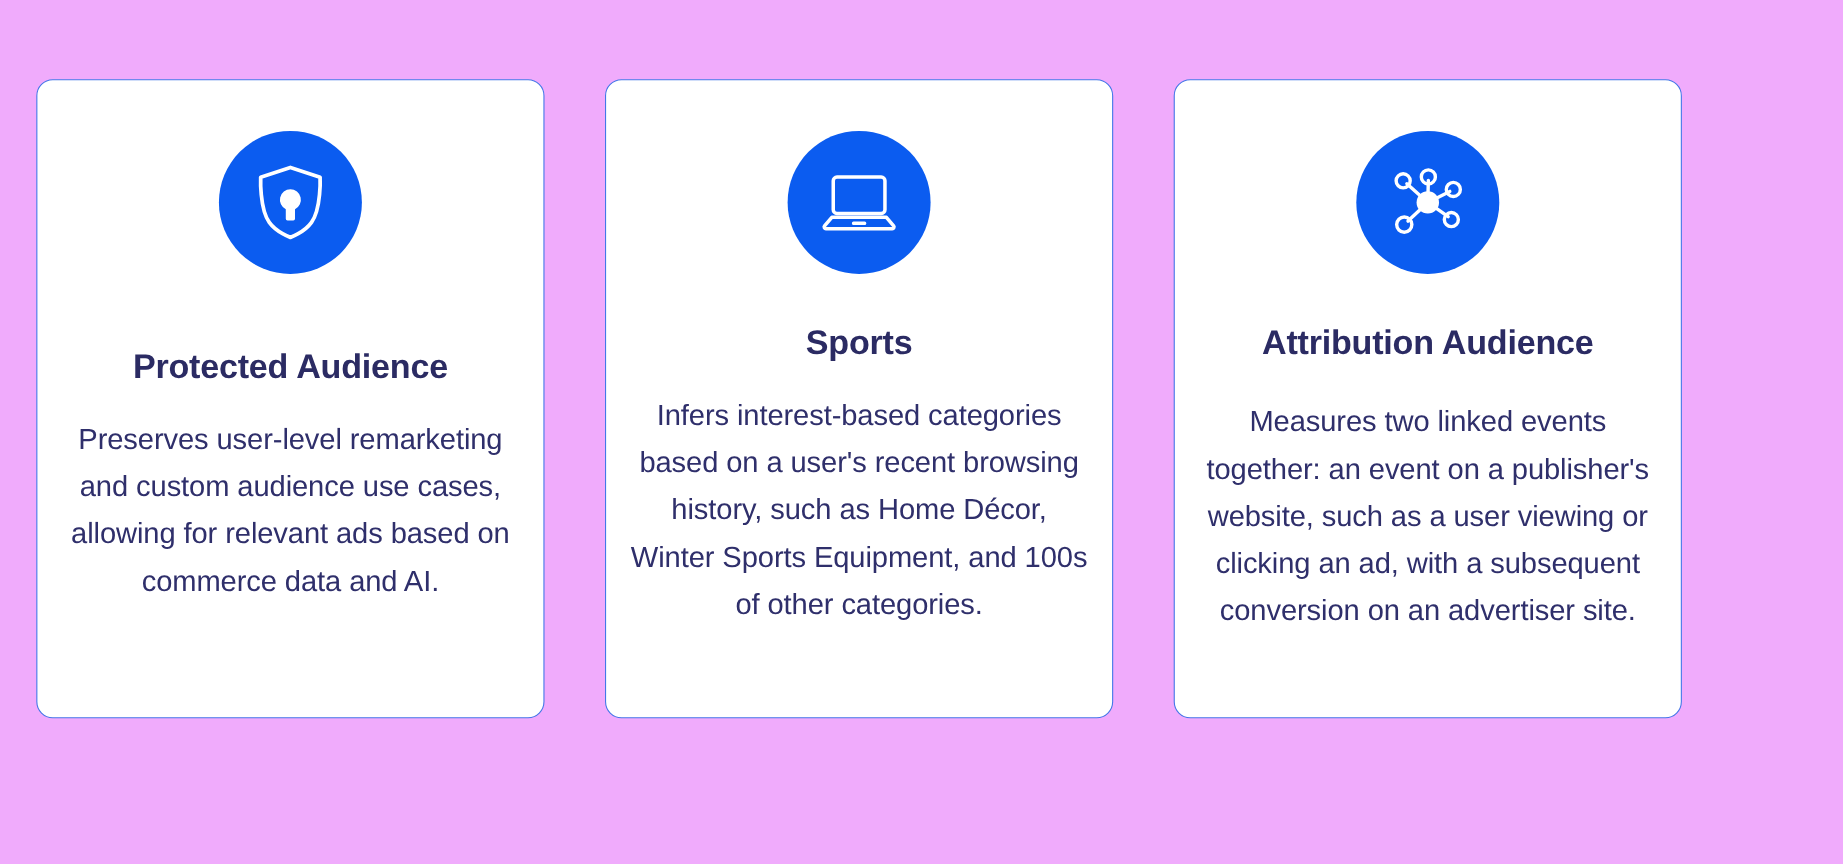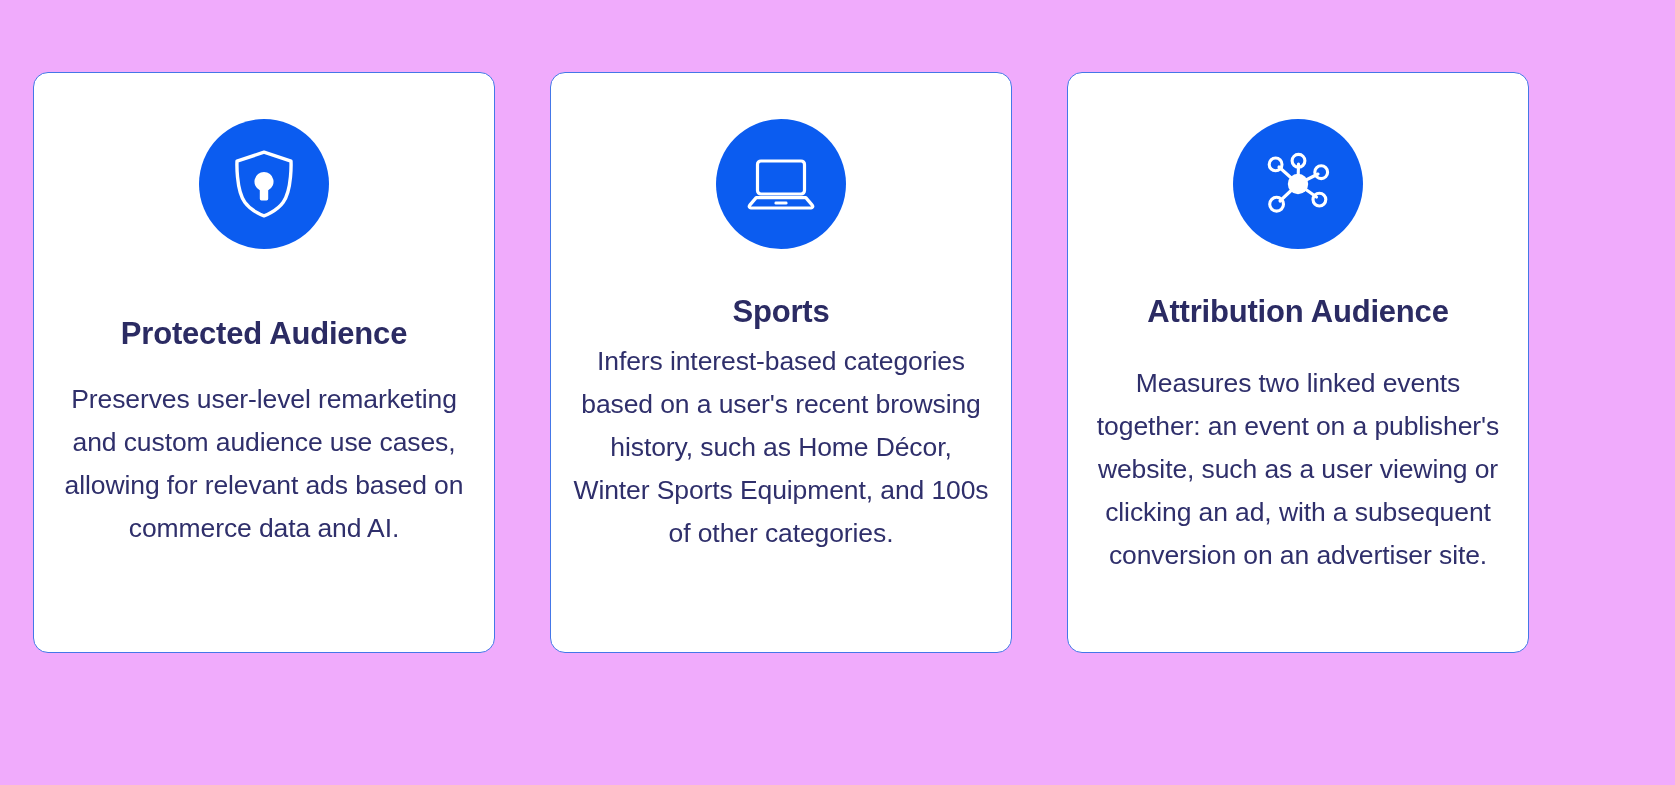--- a/index.html
+++ b/index.html
@@ -78,21 +78,21 @@
     text-align: center;
     margin: 0;
     letter-spacing: -0.1px;
   }
 
   
   .card-1 .card-title { margin-top: 67px; }
   .card-1 .card-body  { margin-top: 26px; width: 400px; }
 
   .card-2 .card-title { margin-top: 45px; }
-  .card-2 .card-body  { margin-top: 10px; width: 420px; }
+  .card-2 .card-body  { margin-top: 26px; width: 420px; }
 
   .card-3 .card-title { margin-top: 45px; }
   .card-3 .card-body  { margin-top: 32px; width: 420px; }
 </style>
 </head>
 <body>
 
 <div class="board">
   <div class="cards">
 

